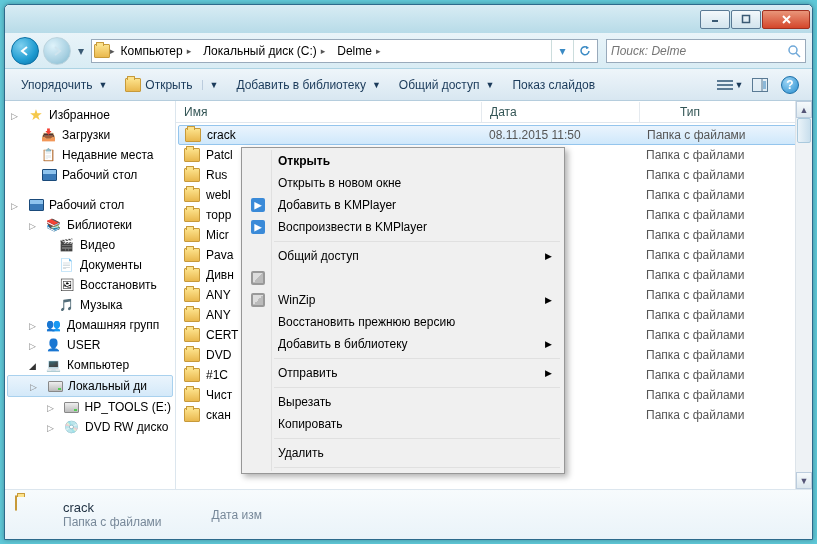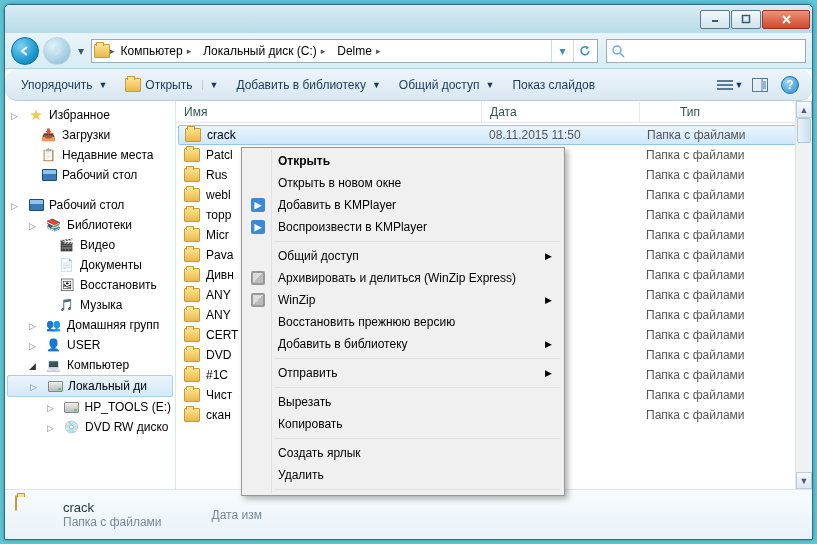--- a/index.html
+++ b/index.html
@@ -19,21 +19,21 @@
 .address-bar { flex:1; height:24px; background:#fff; border:1px solid #9ab; display:flex; align-items:center; padding:0 2px; }
 .crumb { padding:2px 6px; display:flex; align-items:center; gap:4px; }
 .crumb-sep { font-size:9px; color:#555; }
 .folder-ico { width:16px; height:14px; background: linear-gradient(#fce28b,#e9b84e); border-radius:1px; border:1px solid #c79a3a; position:relative; }
 .folder-ico::before { content:''; position:absolute; top:-3px; left:1px; width:6px; height:3px; background:#fce28b; border:1px solid #c79a3a; border-bottom:none; border-radius:1px 1px 0 0; }
 .addr-btn { width:22px; height:22px; border-left:1px solid #cdd; display:flex;align-items:center;justify-content:center; color:#3a8ac4;}
 .search-box { width:200px; height:24px; background:#fff; border:1px solid #9ab; display:flex; align-items:center; padding:0 4px; margin-left:4px; }
 .search-box input { border:none; outline:none; flex:1; font-style:italic; color:#888; background:transparent; }
 .search-ico { width:14px; height:14px; color:#6fa8d8; }
 
-.toolbar { height: 32px; background: linear-gradient(#eef5fa,#d8e7f1); border-bottom:1px solid #b5cddd; display:flex; align-items:center; padding: 0 8px; gap:2px;border-radius:13px; }
+.toolbar { height: 32px; background: linear-gradient(#eef5fa,#d8e7f1); border-bottom:1px solid #b5cddd; display:flex; align-items:center; padding: 0 8px; gap:2px; }
 .tb-btn { padding: 4px 8px; display:flex; align-items:center; gap:4px; color:#1a3a5a; border-radius:2px; }
 .tb-drop { font-size:9px; margin-left:2px; }
 .tb-spacer { flex:1; }
 .tb-icon-btn { width:28px; height:24px; display:flex;align-items:center;justify-content:center; color:#1a3a5a; }
 .help-icon{ width:18px;height:18px;border-radius:50%;background:radial-gradient(circle at 35% 30%,#9dd5f5,#2a8fd0);color:#fff;font-weight:bold;display:flex;align-items:center;justify-content:center;font-size:12px;border:1px solid #1a6fa8;}
 
 .body { display:flex; height: calc(100% - 28px - 36px - 32px - 50px); }
 .navpane { width: 178px; border-right:1px solid #dce6ee; overflow:hidden; padding:4px 0; }
 .nav-group { margin-bottom: 10px; }
 .nav-item { display:flex; align-items:center; gap:5px; padding:2px 4px 2px 18px; white-space:nowrap; overflow:hidden; }
@@ -143,20 +143,21 @@
       <span style="flex:1"></span>
       <div class="addr-btn">▾</div>
       <div class="addr-btn">
           <svg width="14" height="14">
             <path d="M11 7 A4 4 0 1 1 10 4" fill="none" stroke="#3a8ac4" stroke-width="1.5"></path>
             <path d="M8 2 L11 4 L8 5 Z" fill="#3a8ac4"></path>
           </svg>
         </div>
     </div>
     <div class="search-box">
+      <input placeholder="Поиск: Delme" style="">
       <span class="search-ico"><svg width="14" height="14">
             <circle cx="6" cy="6" r="4" fill="none" stroke="#6fa8d8" stroke-width="1.5"></circle>
             <line x1="9" y1="9" x2="13" y2="13" stroke="#6fa8d8" stroke-width="1.5"></line>
           </svg></span>
     </div>
   </div>
 
   <div class="toolbar">
     <div class="tb-btn">
         <span>Упорядочить</span>
@@ -428,21 +429,20 @@
         </div>
         <div class="cm-sep"></div>
         <div class="cm-item">
           <span>Общий доступ</span>
           <span class="cm-arrow">▶</span>
         </div>
         <div class="cm-item">
           <span class="cm-icon">
             <span class="wz-ico"></span>
           </span>
-          <span>Архивировать и делиться (WinZip Express)</span>
         </div>
         <div class="cm-item">
           <span class="cm-icon">
             <span class="wz-ico"></span>
           </span>
           <span>WinZip</span>
           <span class="cm-arrow">▶</span>
         </div>
         <div class="cm-item">
           <span>Восстановить прежнюю версию</span>
@@ -458,22 +458,19 @@
         </div>
         <div class="cm-sep"></div>
         <div class="cm-item">
           <span>Вырезать</span>
         </div>
         <div class="cm-item">
           <span>Копировать</span>
         </div>
         <div class="cm-sep"></div>
         <div class="cm-item">
-          <span>Создать ярлык</span>
-        </div>
-        <div class="cm-item">
           <span>Удалить</span>
         </div>
         <div class="cm-sep"></div>
       </div>
   </div>
 
 </div>
 
 </body></html>

